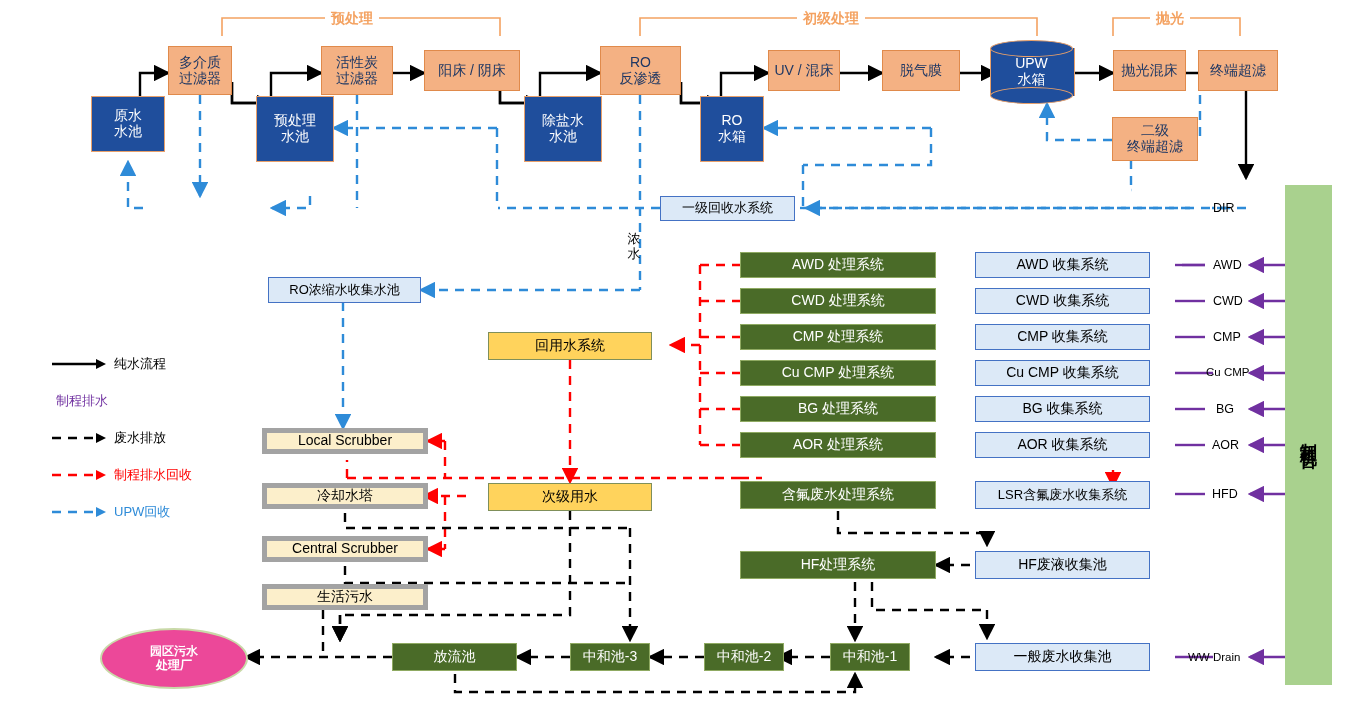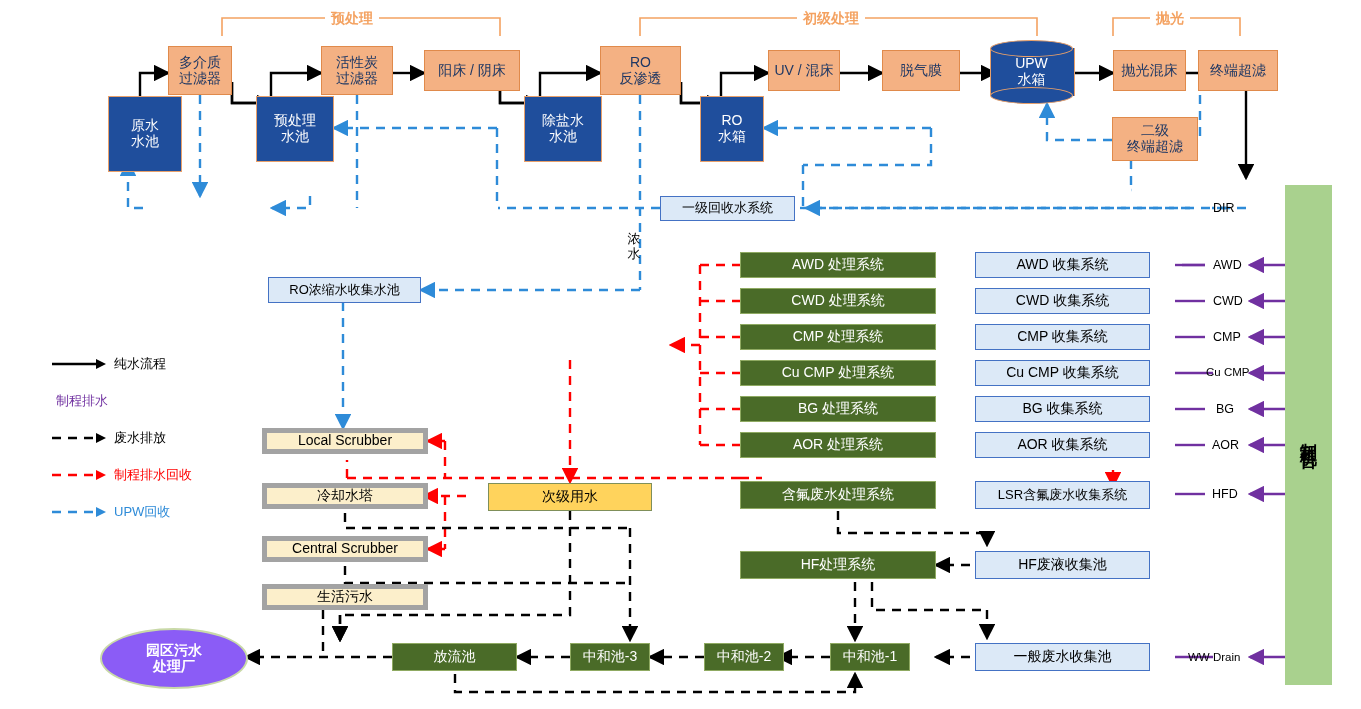--- a/index.html
+++ b/index.html
@@ -20,22 +20,22 @@
   
   .green{background:#4A6B28;border:1px solid #8FAA62;color:#ffffff;font-size:14px;}
   
   .yellow{background:#FFD35C;border:1px solid #7F8F5A;color:#000000;font-size:14px;}
   
   .cream{background:#FCEFCB;border:5px solid #a3a3a3;color:#000000;font-size:14px;}
   
   .fab{background:#A9D18E;border:1px solid #A9D18E;color:#000000;font-size:17px;font-weight:bold;
        writing-mode:vertical-rl;text-orientation:upright;letter-spacing:3px;}
   
-  .ellipse{background:#8b5cf6;border:2px solid #C9D9A8;border-radius:50%;color:#ffffff;
-           font-size:14px;font-weight:bold;}
+  .ellipse{background:#ec4899;border:2px solid #C9D9A8;border-radius:50%;color:#ffffff;
+           font-size:12px;font-weight:bold;}
   
   .cyl{position:absolute;z-index:5;}
   .cyl .body{position:absolute;left:0;top:8px;width:100%;height:calc(100% - 16px);
              background:#1F4E9C;border-left:1px solid #E8A06A;border-right:1px solid #E8A06A;}
   .cyl .top{position:absolute;left:0;top:0;width:100%;height:17px;background:#1F4E9C;
             border-radius:50%;border:1px solid #E8A06A;box-sizing:border-box;}
   .cyl .bot{position:absolute;left:0;bottom:0;width:100%;height:17px;background:#1F4E9C;
             border-radius:50%;border:1px solid #E8A06A;box-sizing:border-box;}
   .cyl .lbl{position:absolute;left:0;top:0;width:100%;height:100%;display:flex;
             align-items:center;justify-content:center;color:#fff;font-size:14px;
@@ -240,21 +240,21 @@
 
     <g stroke="#000" stroke-width="2.4" fill="none" stroke-dasharray="9,7">
       <path d="M340,615 L340,640" marker-end="url(#ab)"></path>
     </g>
   </svg>
 
   <div class="sectlabel" style="left:325px;top:10px;">预处理</div>
   <div class="sectlabel" style="left:797px;top:10px;">初级处理</div>
   <div class="sectlabel" style="left:1150px;top:10px;">抛光</div>
 
-  <div class="node bluetank" style="left:108px;top:96px;width:74px;height:76px;">原水<br>水池</div>
+  <div class="node bluetank" style="left:91px;top:96px;width:74px;height:56px;">原水<br>水池</div>
 
   <div class="node orange" style="left:168px;top:46px;width:64px;height:49px;">多介质<br>过滤器</div>
 
   <div class="node bluetank" style="left:256px;top:96px;width:78px;height:66px;">预处理<br>水池</div>
 
   <div class="node orange" style="left:321px;top:46px;width:72px;height:49px;">活性炭<br>过滤器</div>
 
   <div class="node orange" style="left:424px;top:50px;width:96px;height:41px;">阳床 / 阴床</div>
 
   <div class="node bluetank" style="left:524px;top:96px;width:78px;height:66px;">除盐水<br>水池</div>
@@ -316,20 +316,21 @@
   <div class="node green" style="left:740px;top:481px;width:196px;height:28px;">含氟废水处理系统</div>
   <div class="node lightblue" style="left:975px;top:481px;width:175px;height:28px;font-size:13px;">LSR含氟废水收集系统</div>
   <div class="ftext" style="left:1212px;top:487px;">HFD</div>
 
   <div class="node green" style="left:740px;top:551px;width:196px;height:28px;">HF处理系统</div>
   <div class="node lightblue" style="left:975px;top:551px;width:175px;height:28px;">HF废液收集池</div>
 
   <div class="node lightblue" style="left:975px;top:643px;width:175px;height:28px;">一般废水收集池</div>
   <div class="ftext" style="left:1188px;top:651px;font-size:11.5px;">WW Drain</div>
 
+  <div class="node yellow" style="left:488px;top:332px;width:164px;height:28px;">回用水系统</div>
   <div class="node yellow" style="left:488px;top:483px;width:164px;height:28px;">次级用水</div>
 
   <div class="node cream" style="left:262px;top:428px;width:166px;height:26px;">Local Scrubber</div>
   <div class="node cream" style="left:262px;top:483px;width:166px;height:26px;">冷却水塔</div>
   <div class="node cream" style="left:262px;top:536px;width:166px;height:26px;">Central Scrubber</div>
   <div class="node cream" style="left:262px;top:584px;width:166px;height:26px;">生活污水</div>
 
   <div class="node green" style="left:392px;top:643px;width:125px;height:28px;">放流池</div>
   <div class="node green" style="left:570px;top:643px;width:80px;height:28px;">中和池-3</div>
   <div class="node green" style="left:704px;top:643px;width:80px;height:28px;">中和池-2</div>

